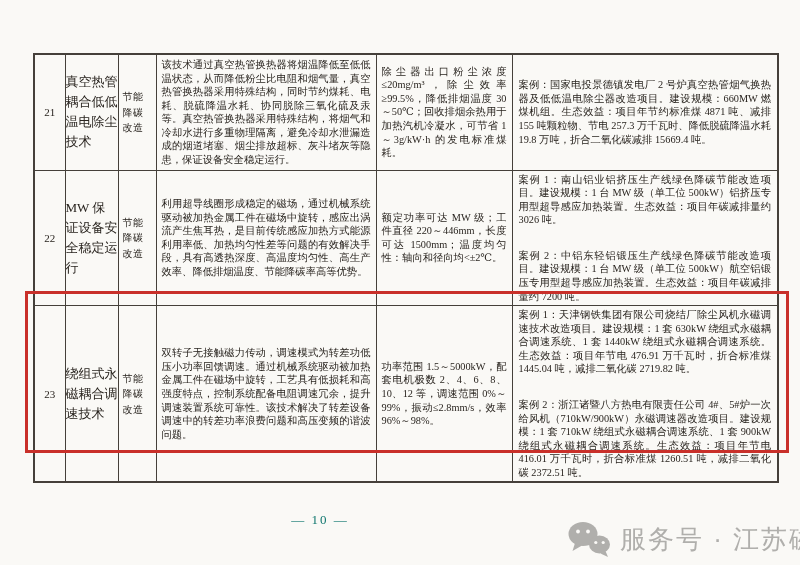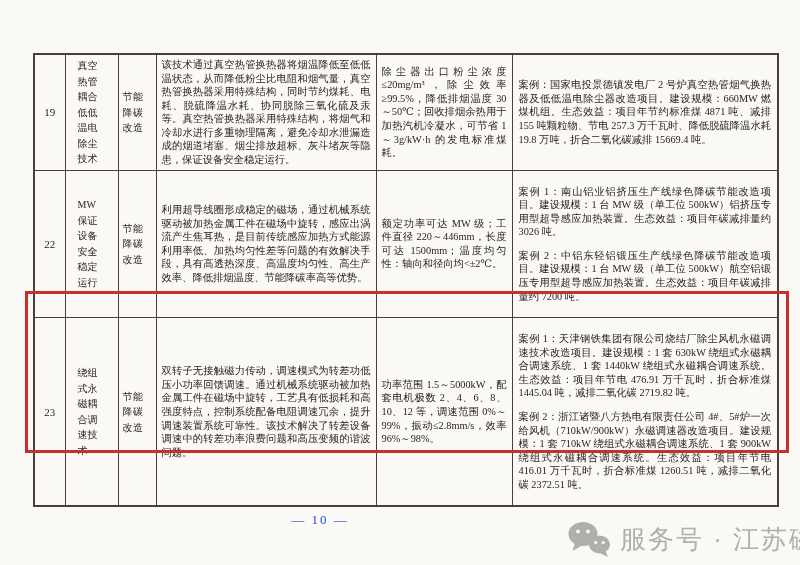--- a/index.html
+++ b/index.html
@@ -22,35 +22,35 @@
     border:1px solid #45403a;
     padding:2px 5px;
     vertical-align:middle;
     overflow:hidden;
   }
   .doc-table th {
     font-size:11px; font-weight:bold; text-align:center; line-height:1.3;
     padding:2px 3px;
   }
   td.c-no { text-align:center; font-size:11px; }
-  td.c-name, td.c-cat { font-size:10px; line-height:1.55; text-align:left; padding:2px 12px; }
+  td.c-name, td.c-cat { font-size:13px; line-height:1.55; text-align:left; padding:2px 0; }
   td.c-cat { font-size:10px; padding:2px 4px; letter-spacing:0.5px; }
   td.c-proc, td.c-param, td.c-case {
     font-size:10.3px; line-height:1.32; text-align:justify; text-justify:inter-ideograph;
   }
-  td.c-case { padding:14px 6px; }
-  .case-p + .case-p { margin-top:10px; }
+  td.c-case { padding:2px 6px; }
+  .case-p + .case-p { margin-top:22px; }
   .highlight-box {
     position:absolute; left:25px; top:291px; width:764px; height:162px;
     border:3px solid #c9302a;
     pointer-events:none;
   }
   .page-number {
     position:absolute; left:0; top:512px; width:640px;
-    text-align:center; font-size:13px; color:#1d4ed8; letter-spacing:2px;
+    text-align:center; font-size:13px; color:#0f766e; letter-spacing:2px;
   }
   .watermark {
     position:absolute; left:566px; top:520px;
     display:flex; align-items:center; gap:8px;
     color:#b0afac; font-size:26px; letter-spacing:2px;
     font-family:"Liberation Sans","DejaVu Sans",sans-serif;
     white-space:nowrap;
   }
   .watermark .wm-icon { flex:0 0 auto; display:block; }
 </style>
@@ -64,21 +64,21 @@
       <col style="width:31px">
         <col style="width:53px">
         <col style="width:38px">
       <col style="width:220px">
         <col style="width:136px">
         <col style="width:266px">
     </colgroup>
     <tbody>
 
     <tr style="height:116px">
-      <td class="c-no">19</td>
+      <td class="c-no">21</td>
       <td class="c-name">真空热管耦合低低温电除尘技术</td>
       <td class="c-cat">节能降碳改造</td>
       <td class="c-proc">该技术通过真空热管换热器将烟温降低至低低温状态，从而降低粉尘比电阻和烟气量，真空热管换热器采用特殊结构，同时节约煤耗、电耗、脱硫降温水耗、协同脱除三氧化硫及汞等。真空热管换热器采用特殊结构，将烟气和冷却水进行多重物理隔离，避免冷却水泄漏造成的烟道堵塞、烟尘排放超标、灰斗堵灰等隐患，保证设备安全稳定运行。</td>
       <td class="c-param">除尘器出口粉尘浓度≤20mg/m³，除尘效率≥99.5%，降低排烟温度 30～50℃；回收排烟余热用于加热汽机冷凝水，可节省 1～3g/kW·h 的发电标准煤耗。</td>
       <td class="c-case">
         <p class="case-p">案例：国家电投景德镇发电厂 2 号炉真空热管烟气换热器及低低温电除尘器改造项目。建设规模：660MW 燃煤机组。生态效益：项目年节约标准煤 4871 吨、减排 155 吨颗粒物、节电 257.3 万千瓦时、降低脱硫降温水耗 19.8 万吨，折合二氧化碳减排 15669.4 吨。</p>
 
       </td>
     </tr>
 

